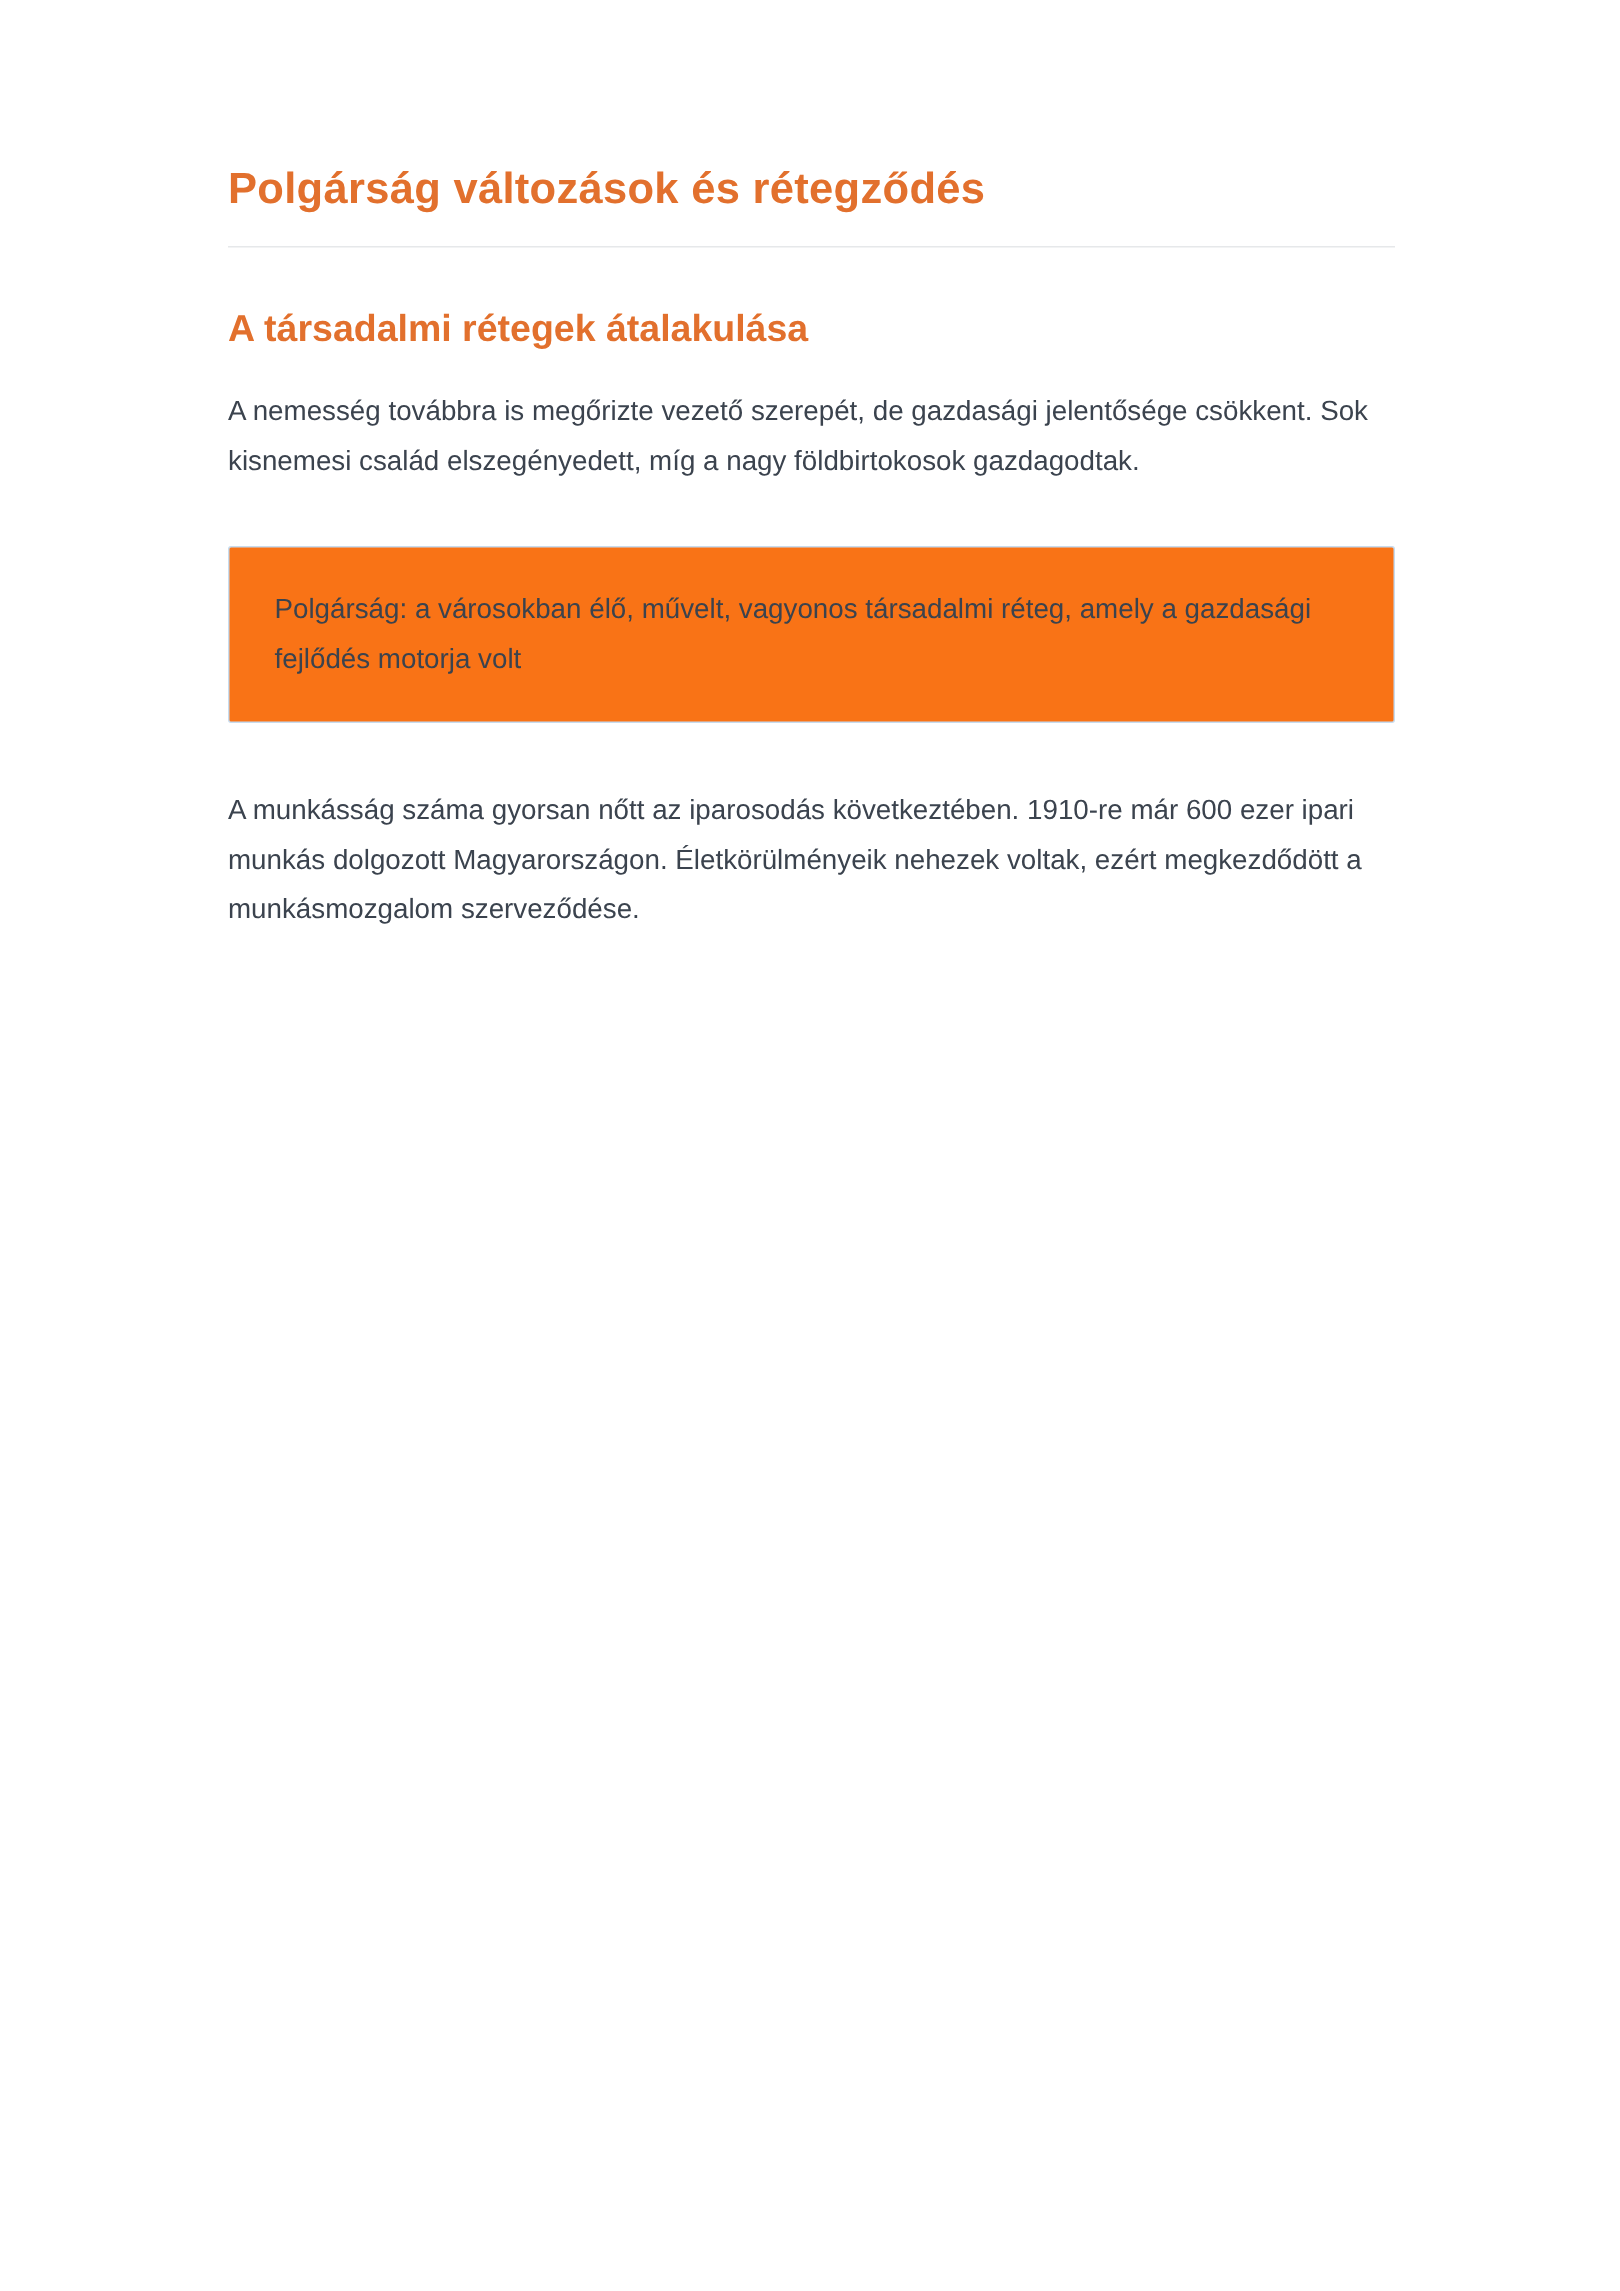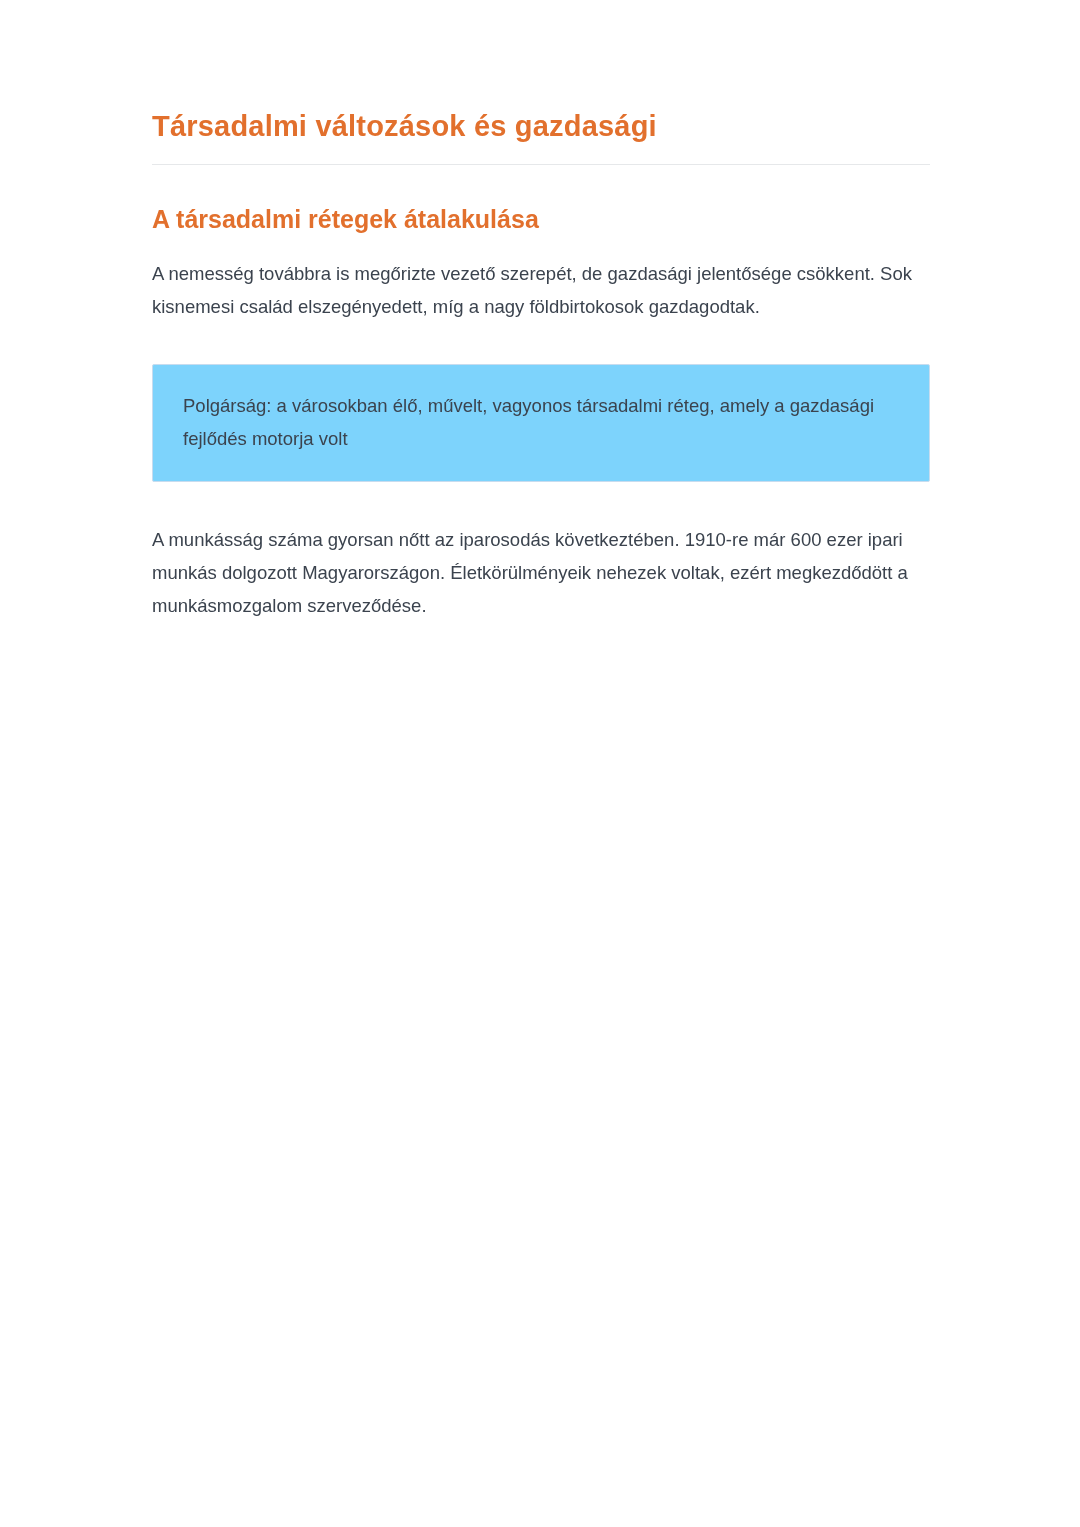--- a/index.html
+++ b/index.html
@@ -58,35 +58,35 @@
   }
 
   .callout p {
     font-size: 18.5px;
     line-height: 1.78;
     color: #3b434e;
     margin: 0;
   }
 
   .callout-blue {
-    background: #7dd3fc;
+    background: #f97316;
     border: 1px solid #c7dcef;
   }
 
   .callout-green {
     background: #ebf7ef;
     border: 1px solid #d5dcd7;
   }
 </style>
 </head>
 <body>
 
 <div class="page">
 
-  <h1 class="doc-title">Társadalmi változások és gazdasági</h1>
+  <h1 class="doc-title">Polgárság változások és rétegződés</h1>
 
   <hr class="title-rule">
 
 
   <h2 class="section-heading">A társadalmi rétegek átalakulása</h2>
 
   <p class="body-text">A nemesség továbbra is megőrizte vezető szerepét, de gazdasági jelentősége csökkent. Sok kisnemesi család elszegényedett, míg a nagy földbirtokosok gazdagodtak.</p>
 
   <div class="callout callout-blue">
     <p>Polgárság: a városokban élő, művelt, vagyonos társadalmi réteg, amely a gazdasági fejlődés motorja volt</p>

